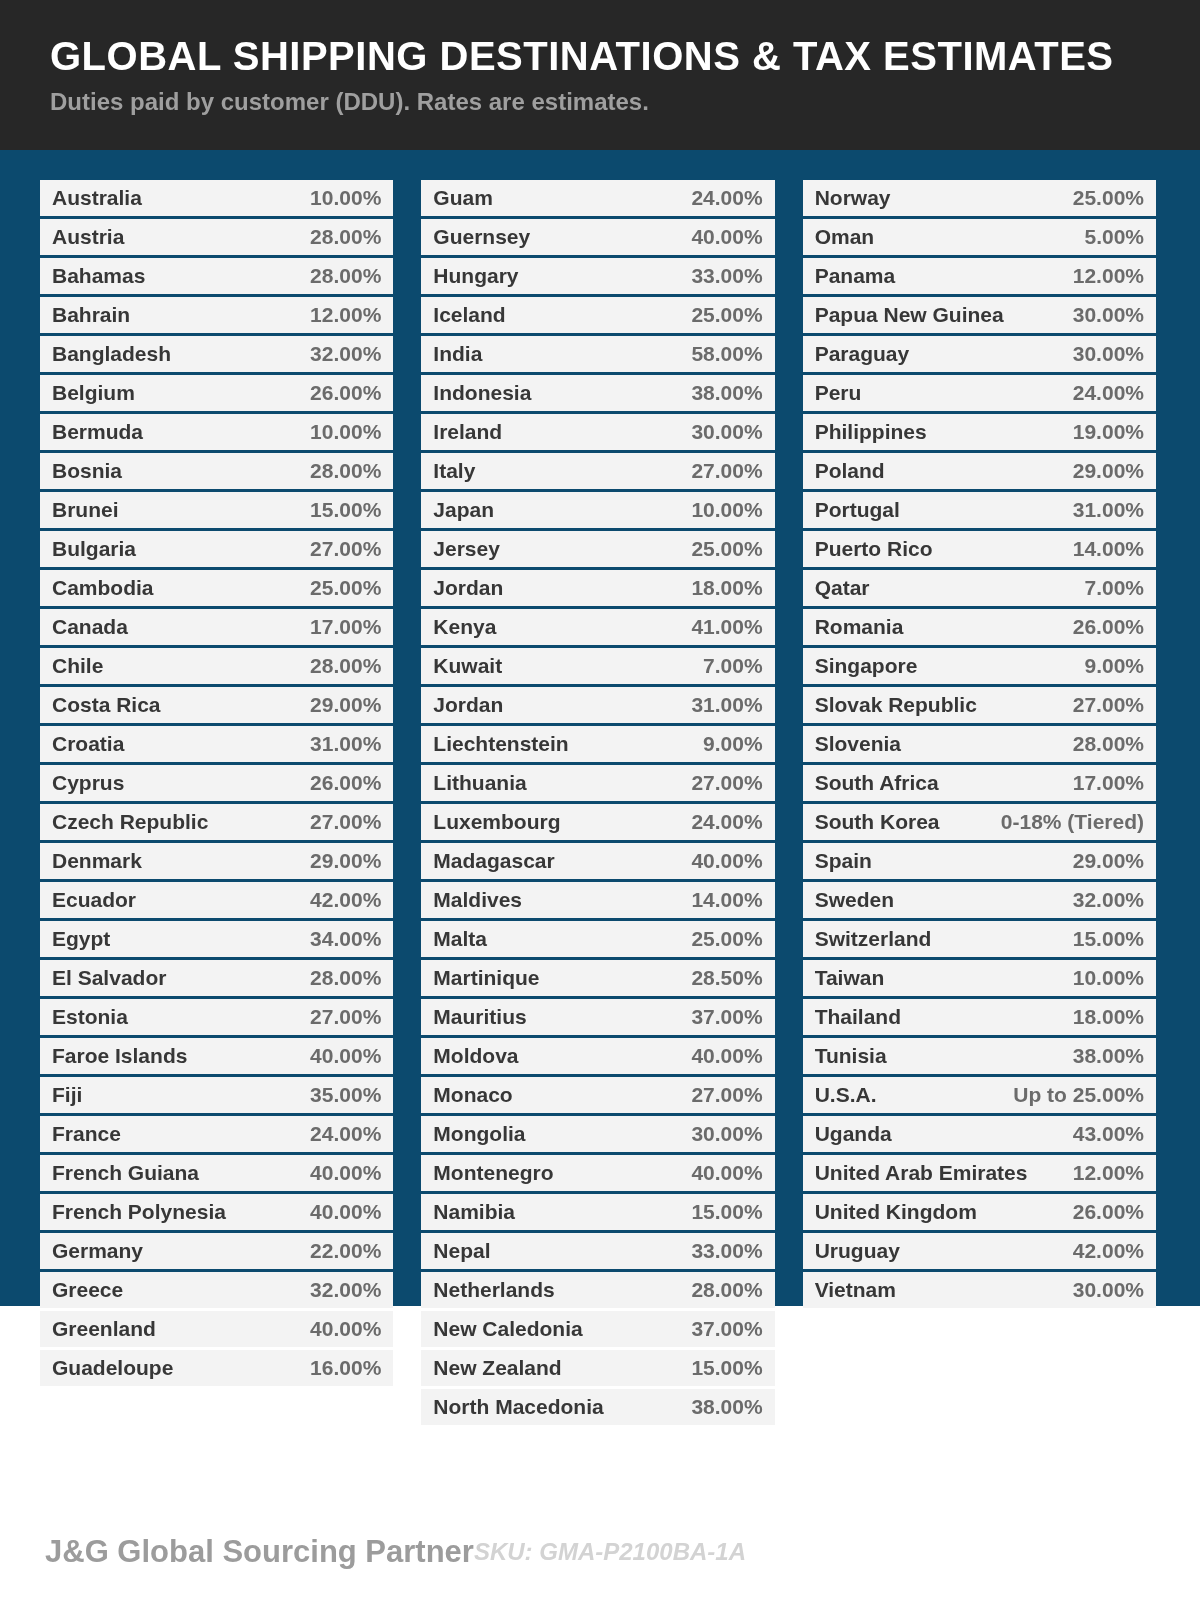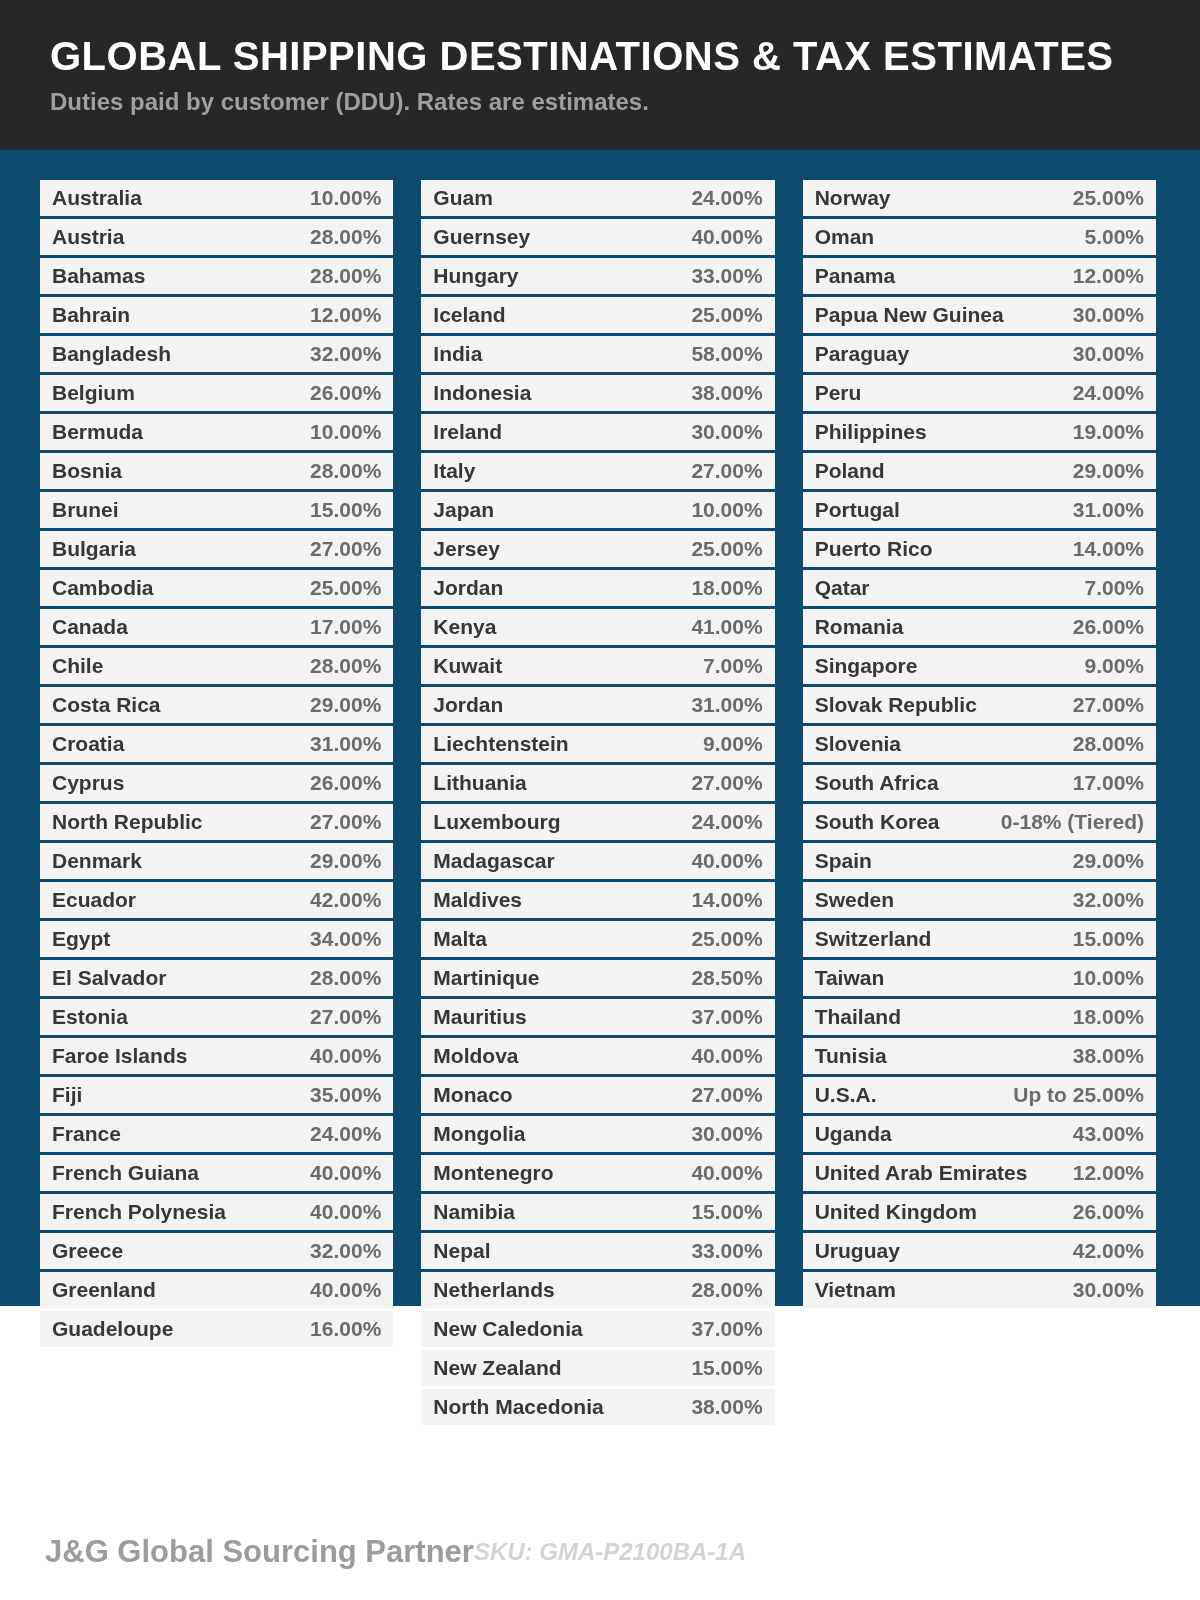--- a/index.html
+++ b/index.html
@@ -158,21 +158,21 @@
         </div>
         <div class="row">
           <span class="country">Croatia</span>
           <span class="rate">31.00%</span>
         </div>
         <div class="row">
           <span class="country">Cyprus</span>
           <span class="rate">26.00%</span>
         </div>
         <div class="row">
-          <span class="country">North Republic</span>
+          <span class="country">Czech Republic</span>
           <span class="rate">27.00%</span>
         </div>
         <div class="row">
           <span class="country">Denmark</span>
           <span class="rate">29.00%</span>
         </div>
         <div class="row">
           <span class="country">Ecuador</span>
           <span class="rate">42.00%</span>
         </div>
@@ -200,20 +200,24 @@
           <span class="country">France</span>
           <span class="rate">24.00%</span>
         </div>
         <div class="row">
           <span class="country">French Guiana</span>
           <span class="rate">40.00%</span>
         </div>
         <div class="row">
           <span class="country">French Polynesia</span>
           <span class="rate">40.00%</span>
+        </div>
+        <div class="row">
+          <span class="country">Germany</span>
+          <span class="rate">22.00%</span>
         </div>
         <div class="row">
           <span class="country">Greece</span>
           <span class="rate">32.00%</span>
         </div>
         <div class="row">
           <span class="country">Greenland</span>
           <span class="rate">40.00%</span>
         </div>
         <div class="row">

